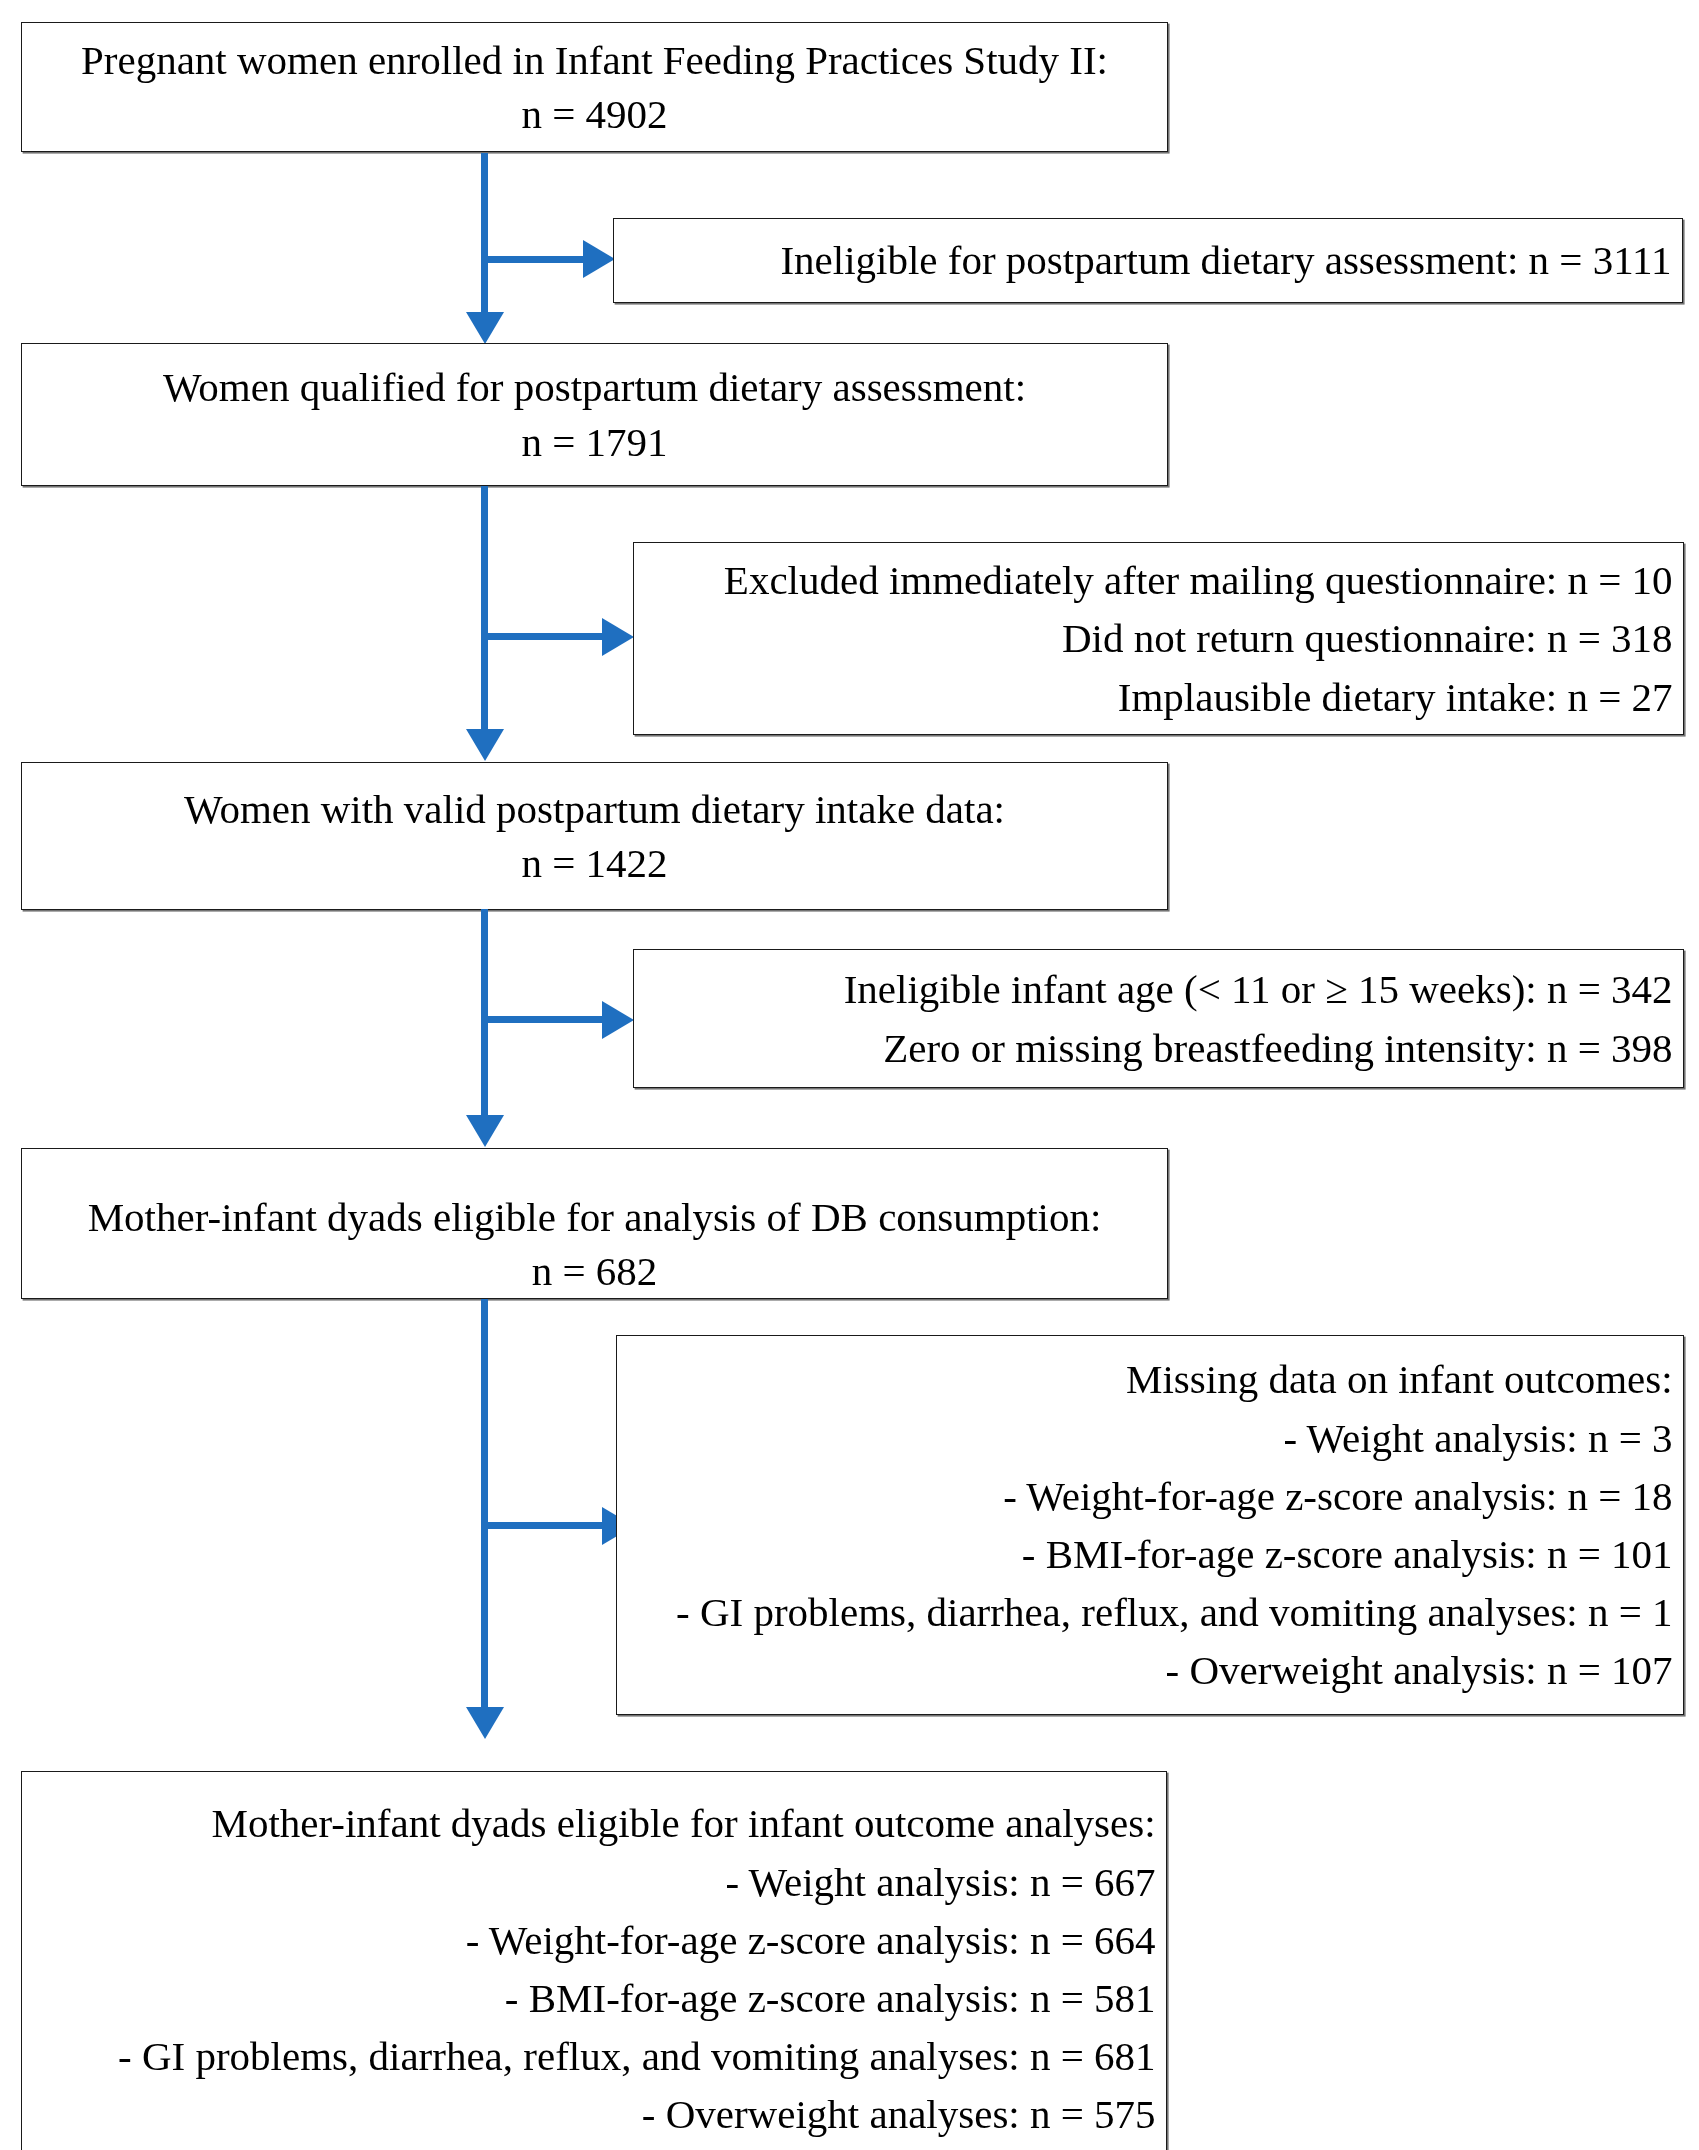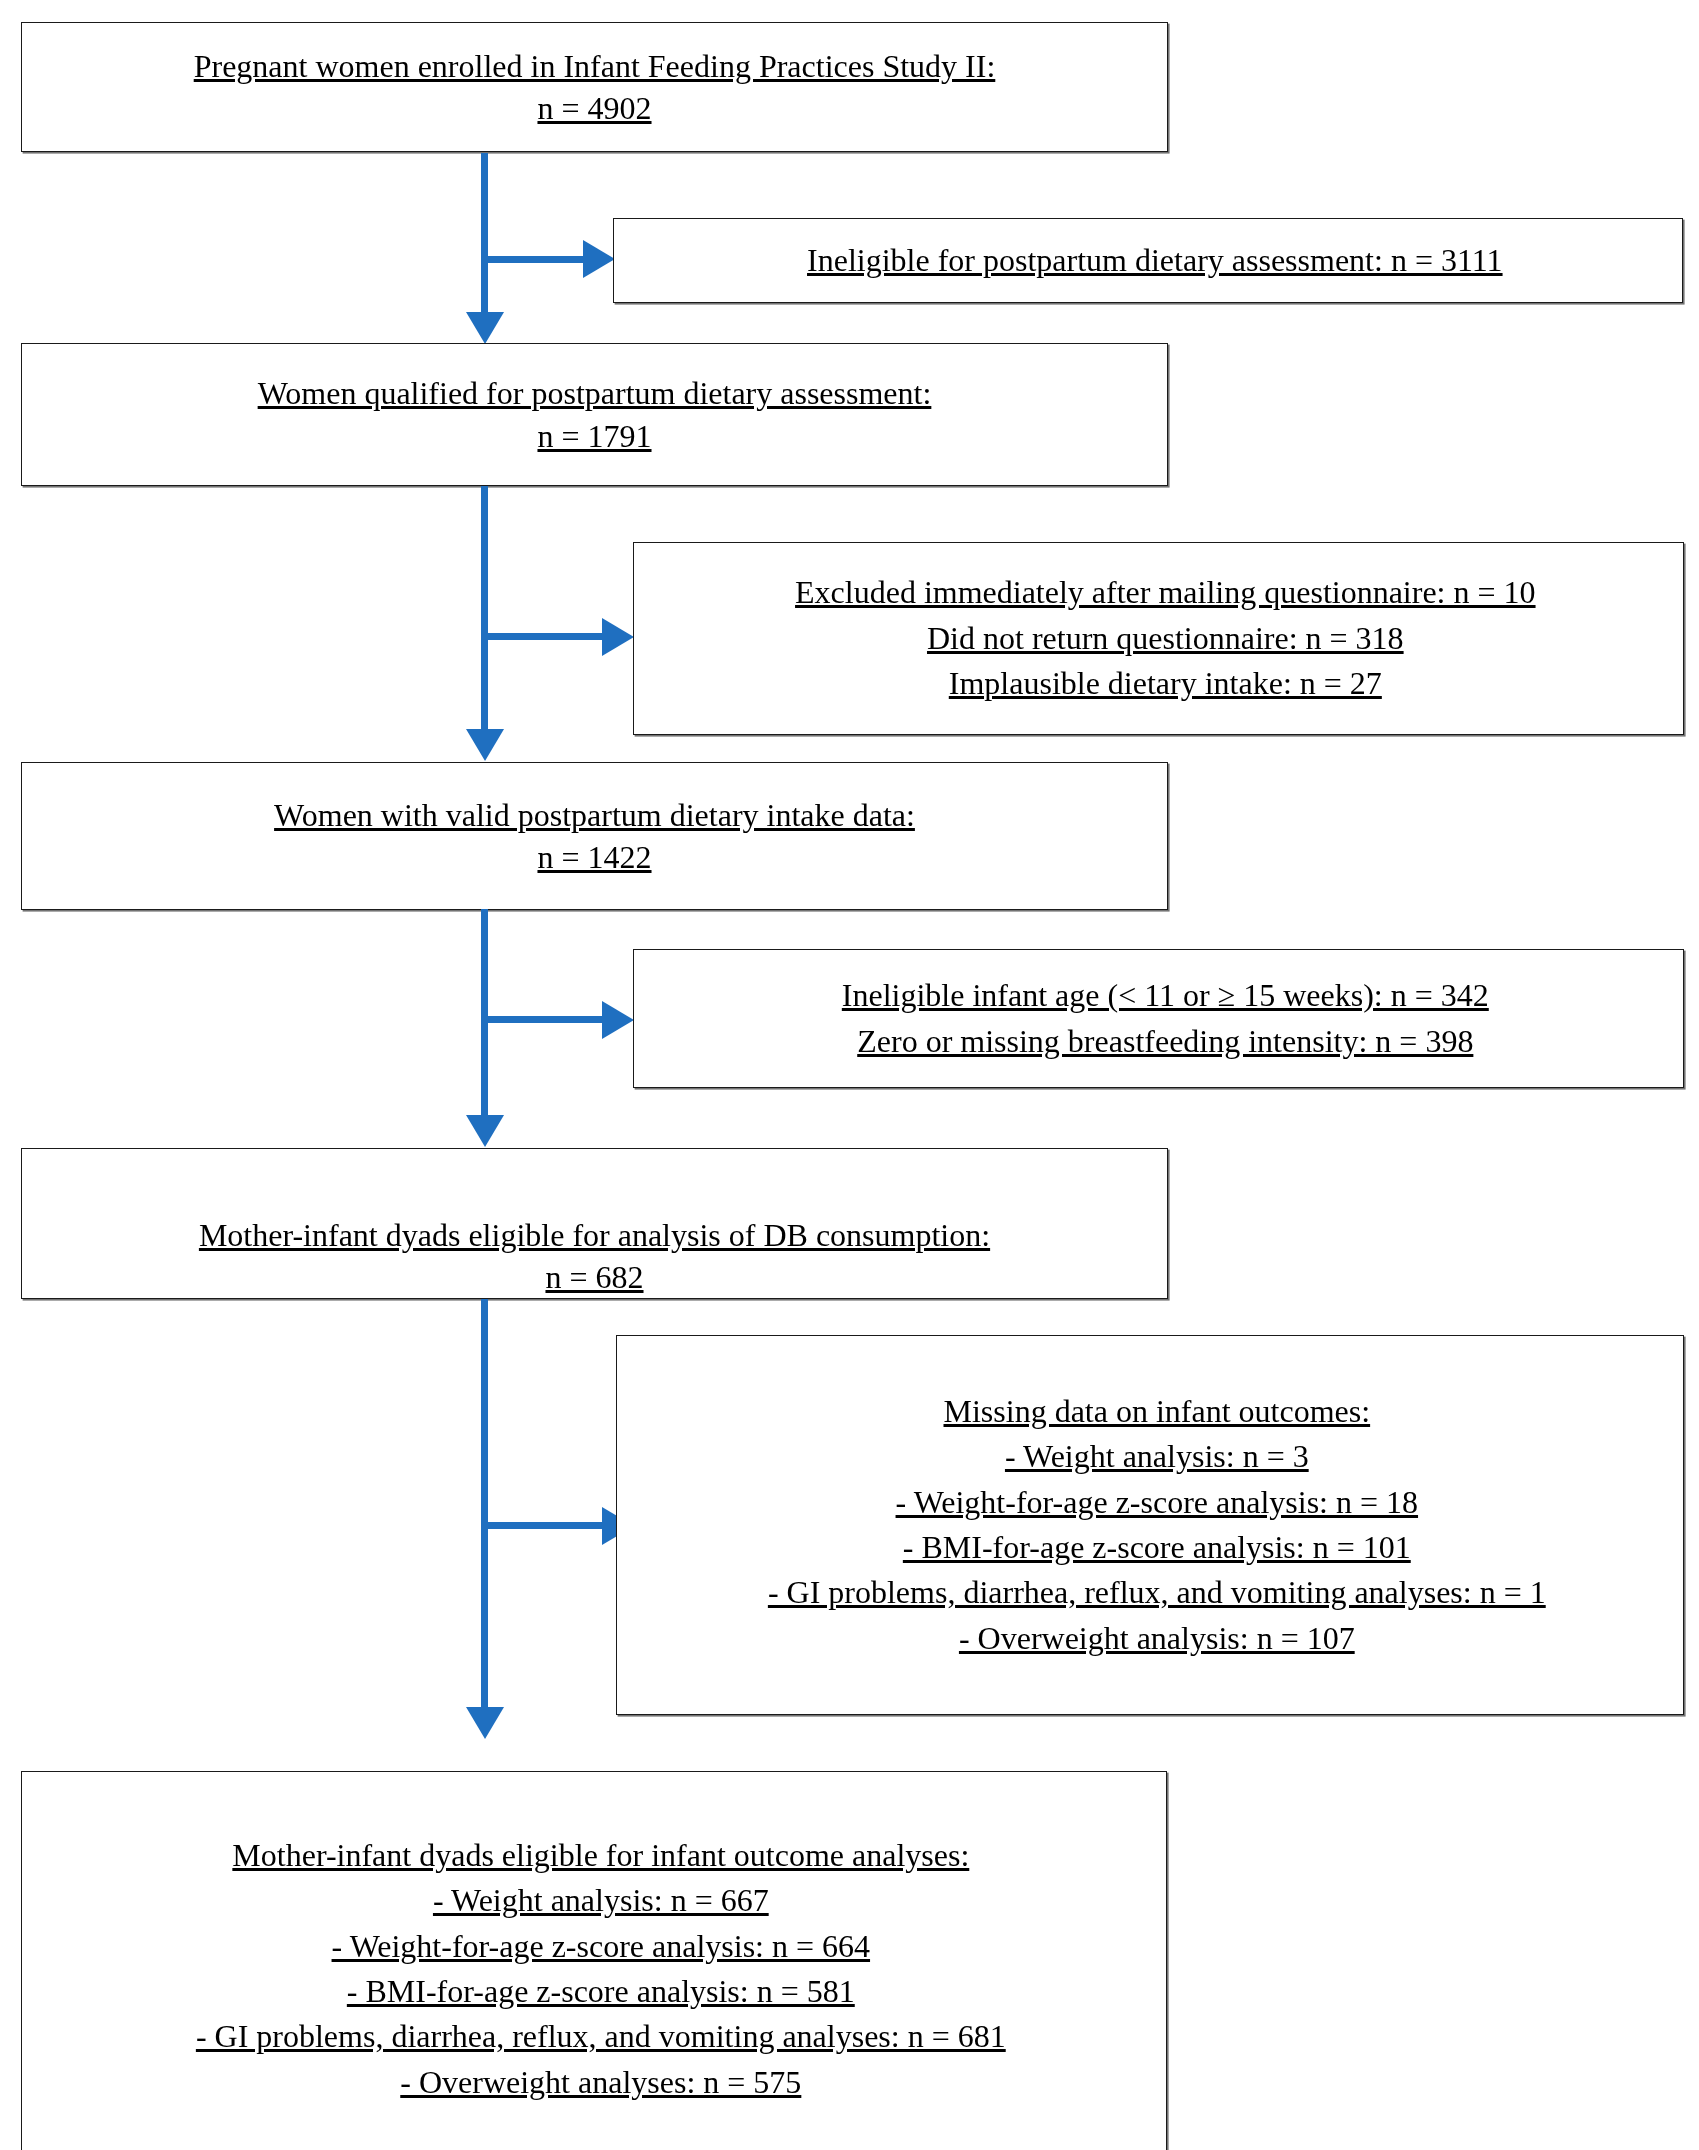--- a/index.html
+++ b/index.html
@@ -24,27 +24,26 @@
     position: absolute;
     box-sizing: border-box;
     background: #ffffff;
     border: 1.6px solid #1a1a1a;
     box-shadow: 1.6px 1.6px 0 0 rgba(0,0,0,0.55);
     display: flex;
     flex-direction: column;
     justify-content: center;
   }
   .box .line {
-    font-size: 32px;
+    font-size: 41px;
     line-height: 1.32;
     white-space: nowrap;
-    text-decoration: underline;
   }
   .box.center .line { text-align: center; }
-  .box.left   .line { text-align: center; }
+  .box.left   .line { text-align: right; }
   .box.left { padding-left: 24px; padding-right: 10.4px; }
 
   .box.listbox .line { line-height: 1.42; }
 
   
   .vline {
     position: absolute;
     background: #1F6FC0;
   }
   .hline {

